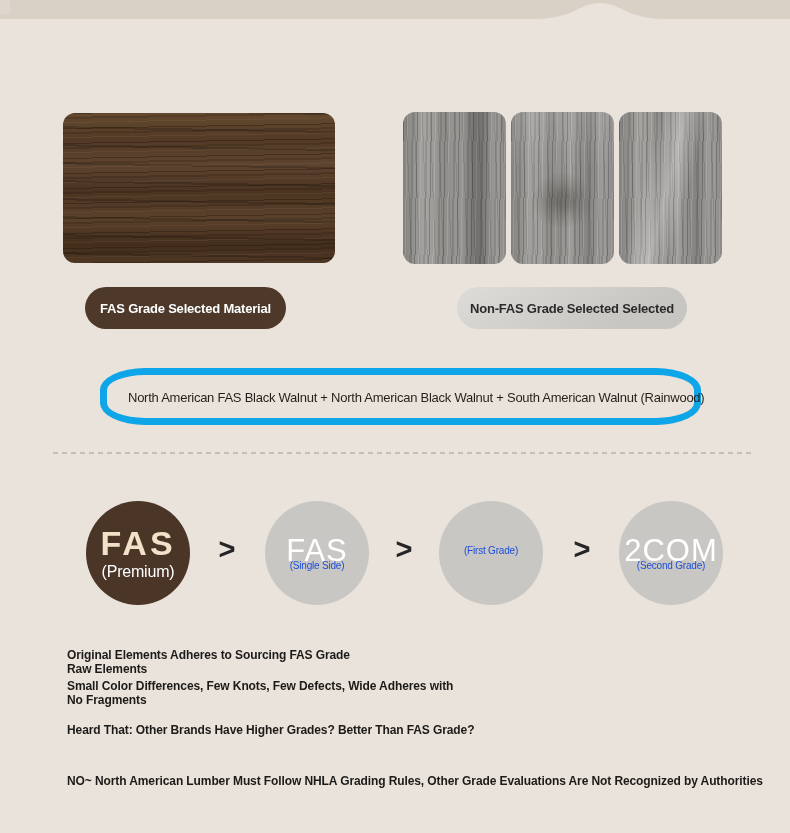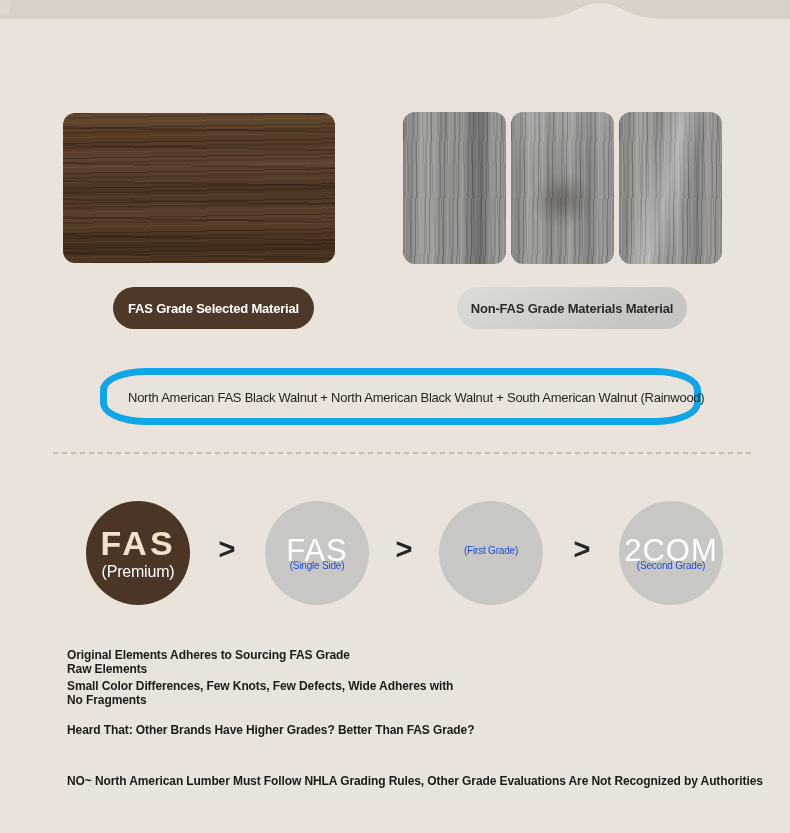--- a/index.html
+++ b/index.html
@@ -43,21 +43,21 @@
       radial-gradient(ellipse 42% 26% at 50% 58%, rgba(55,50,45,.35) 0 16%, rgba(55,50,45,.16) 42%, transparent 72%),
       linear-gradient(180deg,rgba(255,255,255,.10),transparent 40%);}
   .t3::after{background:linear-gradient(104deg, transparent 28%, rgba(255,255,255,.28) 48%, transparent 64%);}
 
   
   .pill{
     position:absolute;top:287px;height:42px;border-radius:21px;
     display:flex;align-items:center;justify-content:center;
     font-size:13px;font-weight:700;letter-spacing:-0.2px;white-space:nowrap;
   }
-  .pill-dark{left:113px;width:201px;background:#4d382a;color:#ffffff;}
+  .pill-dark{left:85px;width:201px;background:#4d382a;color:#ffffff;}
   .pill-light{left:457px;width:230px;background:linear-gradient(150deg,#dedcd9 0%,#c8c6c3 75%);color:#2b2a28;}
 
   
   .banner{position:absolute;left:100px;top:368px;width:587px;height:43px;
     border:7px solid #0ea5e9;border-radius:45px / 22px;}
   .banner-text{
     position:absolute;left:21px;top:50%;transform:translateY(-50%);
     white-space:nowrap;font-size:13px;font-weight:500;color:#241f1b;letter-spacing:-0.25px;
   }
 
@@ -105,21 +105,21 @@
 
   <div class="wood wood-brown"></div>
   <div class="wood wood-gray t1"></div>
   <div class="wood wood-gray t2"></div>
   <div class="wood wood-gray t3"></div>
 
   <div class="pill pill-dark">
     <span>FAS Grade Selected Material</span>
   </div>
   <div class="pill pill-light">
-    <span>Non-FAS Grade Materials Material</span>
+    <span>Non-FAS Grade Selected Selected</span>
   </div>
 
   <div class="banner">
     <span class="banner-text">North American FAS Black Walnut + North American Black Walnut + South American Walnut (Rainwood)</span>
   </div>
 
   <div class="divider"></div>
 
   <div class="grade-scale">
     <div class="circle c1">

